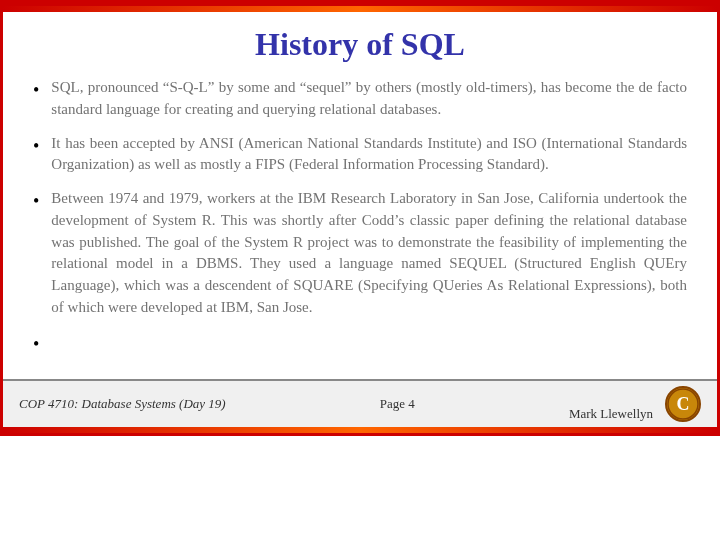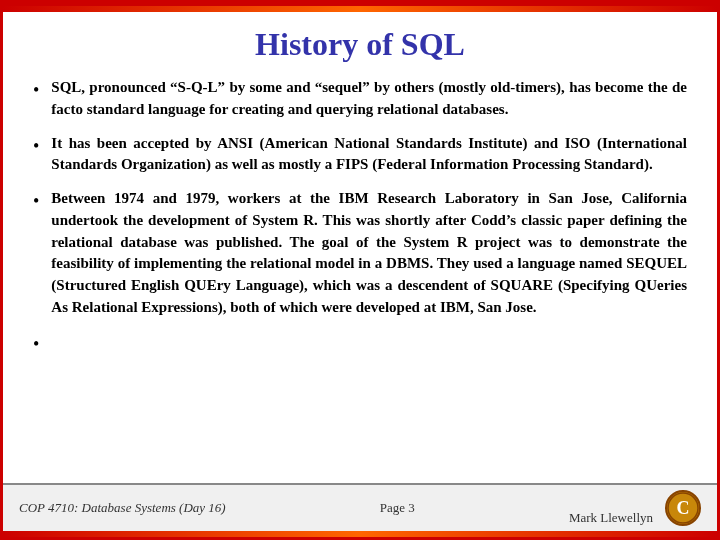--- a/index.html
+++ b/index.html
@@ -7,21 +7,21 @@
     body {
       width: 720px;
       height: 540px;
       background: #fff;
       font-family: 'Times New Roman', Times, serif;
       overflow: hidden;
     }
 
     .slide {
       width: 720px;
-      height: 540px;
+      height: 436px;
       border: 3px solid #cc0000;
       border-top: 6px solid #cc0000;
       position: relative;
       display: flex;
       flex-direction: column;
     }
 
     .top-border {
       height: 6px;
       background: linear-gradient(to right, #cc0000, #ff6600, #cc0000);
@@ -56,23 +56,22 @@
     .bullet-dot {
       font-size: 18px;
       line-height: 1.4;
       flex-shrink: 0;
       margin-top: 1px;
     }
 
     .bullet-text {
       font-size: 15px;
       line-height: 1.45;
-      color: #000000;
+      color: #737373;
       text-align: justify;
-      font-weight: bold;
     }
 
     .slide-footer {
       display: flex;
       flex-direction: row;
       align-items: center;
       justify-content: space-between;
       padding: 5px 16px 5px 16px;
       border-top: 2px solid #888;
       background: #f0f0f0;
@@ -143,22 +142,22 @@
       <span class="bullet-text">Between 1974 and 1979, workers at the IBM Research Laboratory in San Jose, California undertook the development of System R. This was shortly after Codd’s classic paper defining the relational database was published. The goal of the System R project was to demonstrate the feasibility of implementing the relational model in a DBMS. They used a language named SEQUEL (Structured English QUEry Language), which was a descendent of SQUARE (Specifying QUeries As Relational Expressions), both of which were developed at IBM, San Jose.</span>
     </div>
 
     <div class="bullet-item">
       <span class="bullet-dot">•</span>
     </div>
 
   </div>
 
   <div class="slide-footer">
-    <span class="footer-left">COP 4710: Database Systems  (Day 16)</span>
-    <span class="footer-center">Page 3</span>
+    <span class="footer-left">COP 4710: Database Systems  (Day 19)</span>
+    <span class="footer-center">Page 4</span>
     <span class="footer-right">
       <span>Mark Llewellyn</span>
       <div class="ucf-logo">
         <svg width="32" height="32" viewBox="0 0 32 32">
           <circle cx="16" cy="16" r="15" fill="#c8870a" stroke="#884400" stroke-width="1.5"></circle>
           <text x="16" y="22" text-anchor="middle" font-size="18" font-weight="bold" fill="white" font-family="serif">C</text>
         </svg>
       </div>
     </span>
   </div>

